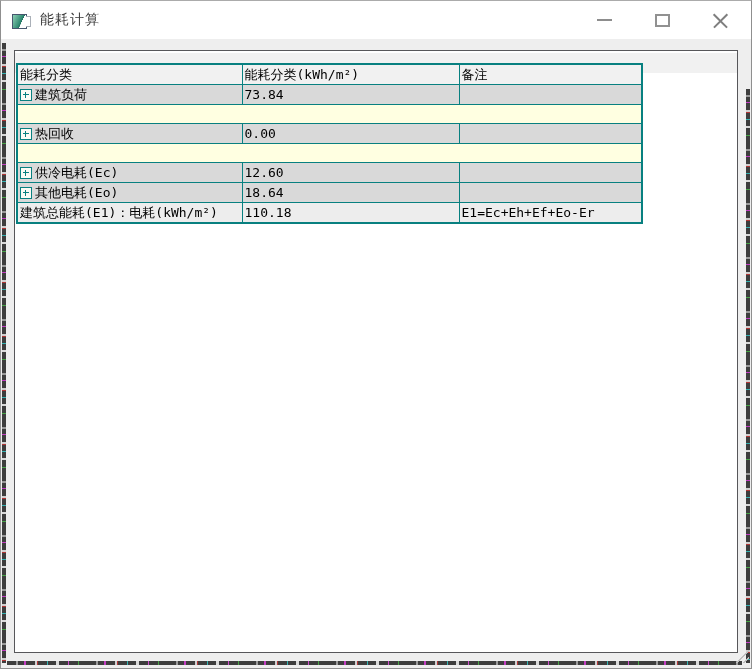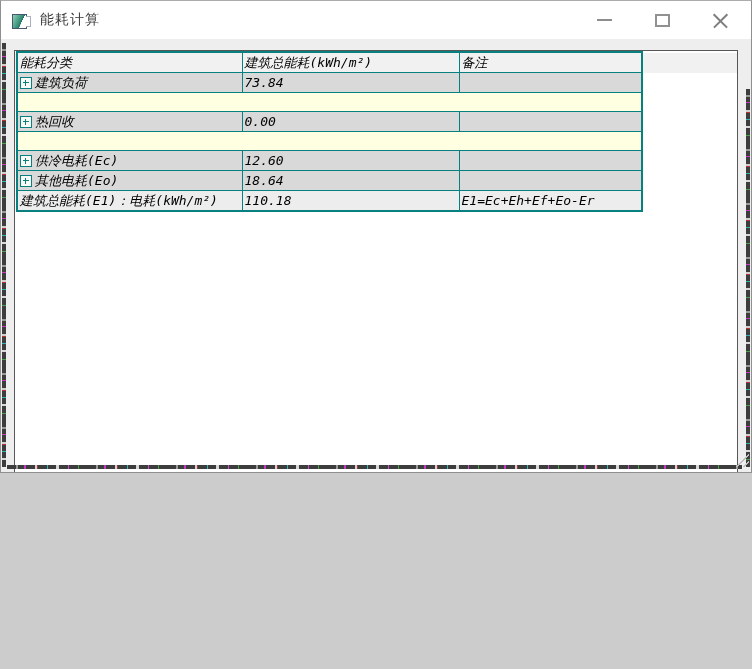--- a/index.html
+++ b/index.html
@@ -1,20 +1,20 @@
 <!DOCTYPE html>
 <html><head>
 <meta charset="utf-8">
 <style>
   * { margin:0; padding:0; box-sizing:border-box; }
   html,body { background:#ccc; }
   body { font-family:"DejaVu Sans Mono","Liberation Mono",monospace; }
 
   .window {
-    position:relative; width:752px; height:473px;
+    position:relative; width:752px; height:669px;
     background:#fdba74; overflow:hidden;
     border:1px solid #8f8f8f; border-top:1px solid #ababab;
   }
 
   
   .titlebar {
     position:absolute; top:0; left:0; right:0; height:38px;
     background:#ffffff; display:flex; align-items:center;
     font-family:"Liberation Sans","DejaVu Sans",sans-serif;
   }
@@ -49,25 +49,24 @@
   .panel {
     position:absolute; left:13px; top:11px; width:724px; height:603px;
     background:#ffffff; border:1px solid #57575a;
   }
   .header-band {
     position:absolute; left:0; top:2px; right:0; height:20px; background:#f1f1f1;
   }
 
   
   table.grid {
-    position:absolute; left:1px; top:0px;
+    position:absolute; left:1px; top:12px;
     border-collapse:collapse; table-layout:fixed; width:625px;
     border:2px solid #088080;
     font-family:"DejaVu Sans Mono","Liberation Mono",monospace;
-    font-style:italic;
   }
   .grid th, .grid td {
     border:1px solid #088080; height:19px; padding:0 3px 0 2px;
     font-size:13px; line-height:19px; font-weight:normal; text-align:left;
     color:#000; white-space:nowrap; overflow:hidden;
   }
   .grid th { background:#f1f1f1; }
   .data-row td { background:#d9d9d9;margin-left:36px; }
   .total-row td { background:#ededed; }
   .spacer-row td { background:#ffffe1; }
@@ -137,21 +136,21 @@
       <div class="header-band"></div>
       <table class="grid">
         <colgroup>
           <col style="width:225px">
             <col style="width:217px">
             <col style="width:183px">
         </colgroup>
         <thead>
           <tr>
             <th>能耗分类</th>
-            <th>建筑总能耗(kWh/m²)</th>
+            <th>能耗分类(kWh/m²)</th>
             <th>备注</th>
           </tr>
         </thead>
         <tbody>
             <tr class="data-row">
               <td><span class="expand-icon"></span><span>建筑负荷</span></td>
               <td>73.84</td>
               <td></td>
             </tr>
             <tr class="spacer-row">

